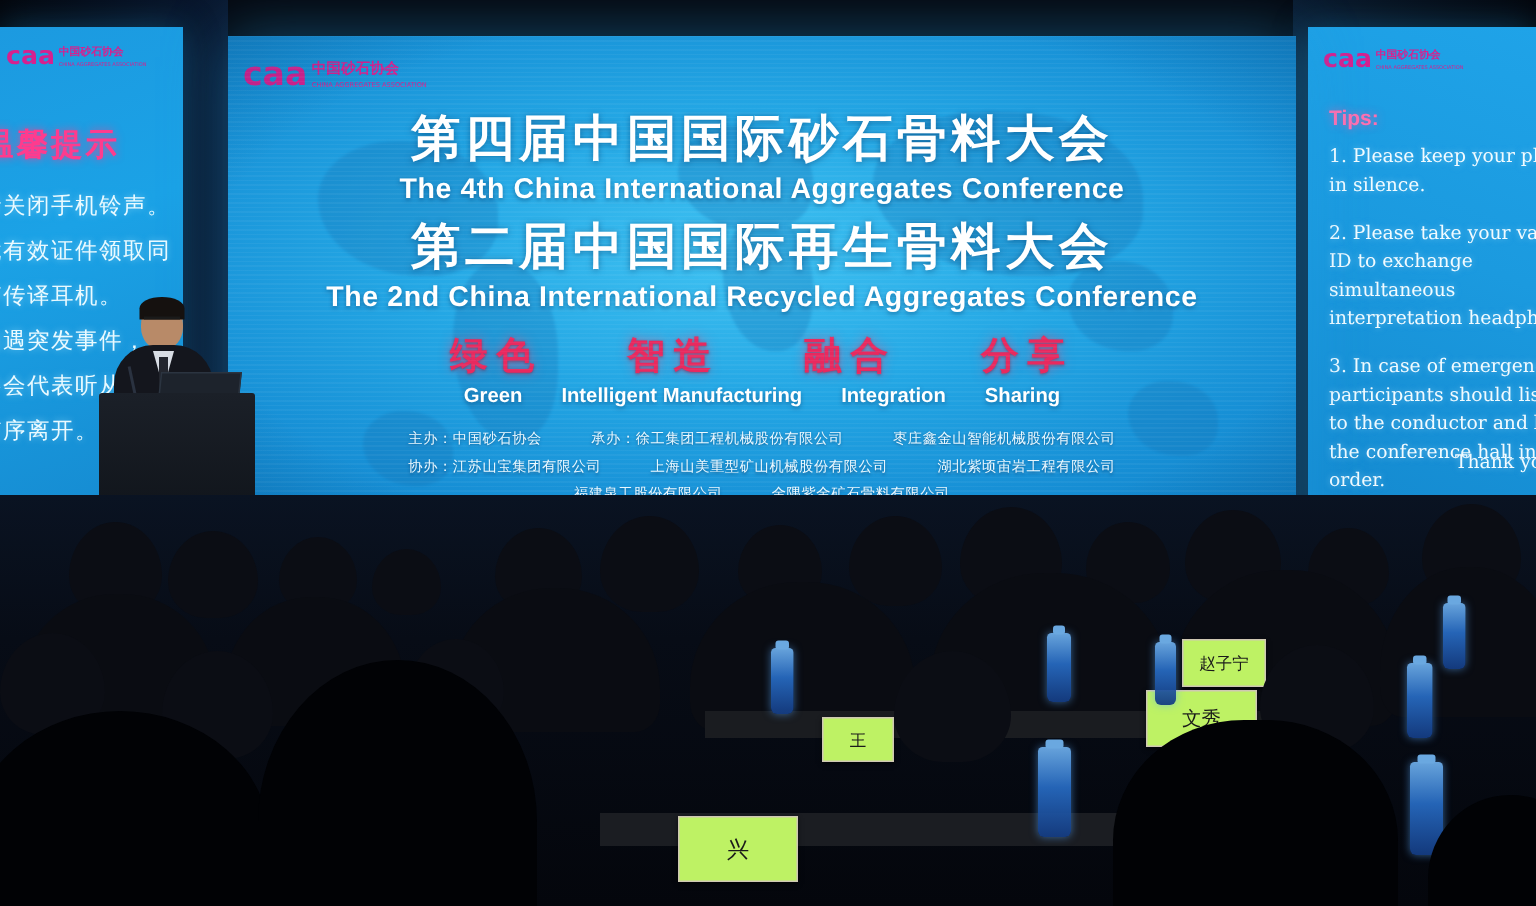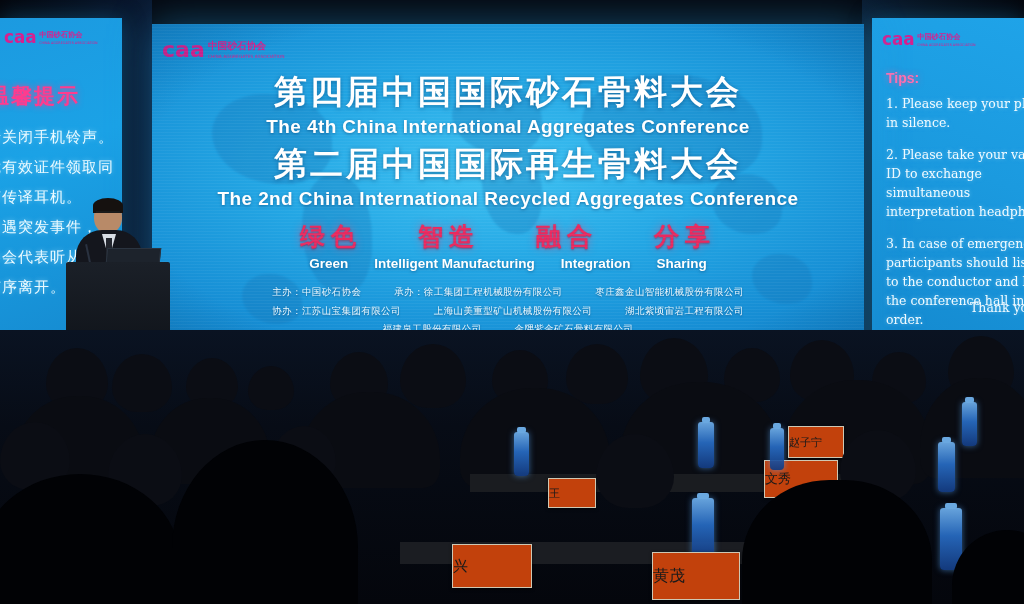--- a/index.html
+++ b/index.html
@@ -102,24 +102,24 @@
     filter:blur(6px);}
 
   
   .audience{position:absolute;left:0;top:330px;width:1024px;height:274px;overflow:hidden;}
   .aud-bg{position:absolute;inset:0;background:linear-gradient(180deg,#0a1322 0%,#070c16 35%,#04060c 100%);}
   .row-desk{position:absolute;background:#14151a;}
   .head{position:absolute;border-radius:50% 50% 42% 42%/58% 58% 42% 42%;
     background:#0b0d14;}
   .shoulders{position:absolute;border-radius:48% 48% 12% 12%/70% 70% 20% 20%;
     background:#0a0c12;}
-  .card{position:absolute;background:#c2410c;border:1px solid #cfc8b3;
+  .card{position:absolute;background:#bef264;border:1px solid #cfc8b3;
     box-shadow:0 1px 3px rgba(0,0,0,.6);
     font-family:"DejaVu Sans",sans-serif;color:#1a1a1a;
-    display:flex;align-items:center;overflow:hidden;}
+    display:flex;align-items:center;justify-content:center;overflow:hidden;}
   .bottle{position:absolute;border-radius:3px 3px 4px 4px;
     background:linear-gradient(180deg,rgba(120,190,255,.85) 0%,rgba(40,110,200,.9) 45%,rgba(20,60,130,.95) 100%);
     box-shadow:0 0 6px rgba(90,170,255,.55);}
   .bottle .cap{position:absolute;left:22%;top:-5px;width:56%;height:6px;background:#6aa8e0;border-radius:2px;}
 
   
   .speaker{position:absolute;left:60px;top:200px;width:115px;height:165px;}
   .sp-head{position:absolute;left:34px;top:0;width:28px;height:33px;border-radius:50% 50% 45% 45%;
     background:#b88a68;}
   .sp-hair{position:absolute;left:33px;top:-2px;width:30px;height:15px;border-radius:50% 50% 0 0;background:#15110f;}
@@ -327,23 +327,20 @@
     <div class="row-desk" style="left:400px;top:212px;width:420px;height:22px;background:#1b1d22;"></div>
     <div class="bottle" style="left:692px;top:168px;width:22px;height:60px;">
         <div class="cap"></div>
       </div>
     <div class="bottle" style="left:940px;top:178px;width:22px;height:62px;">
         <div class="cap"></div>
       </div>
     <div class="card" style="left:452px;top:214px;width:78px;height:42px;font-size:15px;">
         <span>兴</span>
       </div>
-    <div class="card" style="left:652px;top:222px;width:86px;height:46px;font-size:16px;">
-        <span>黄茂</span>
-      </div>
 
     <div class="fg" style="left:-20px;top:144px;width:200px;height:140px;"></div>
     <div class="fg" style="left:172px;top:110px;width:186px;height:174px;"></div>
     <div class="fg" style="left:742px;top:150px;width:190px;height:134px;border-radius:46% 46% 0 0/60% 60% 0 0;"></div>
     <div class="fg" style="left:952px;top:200px;width:110px;height:90px;"></div>
   </div>
 
 </div>
 
 </body></html>

